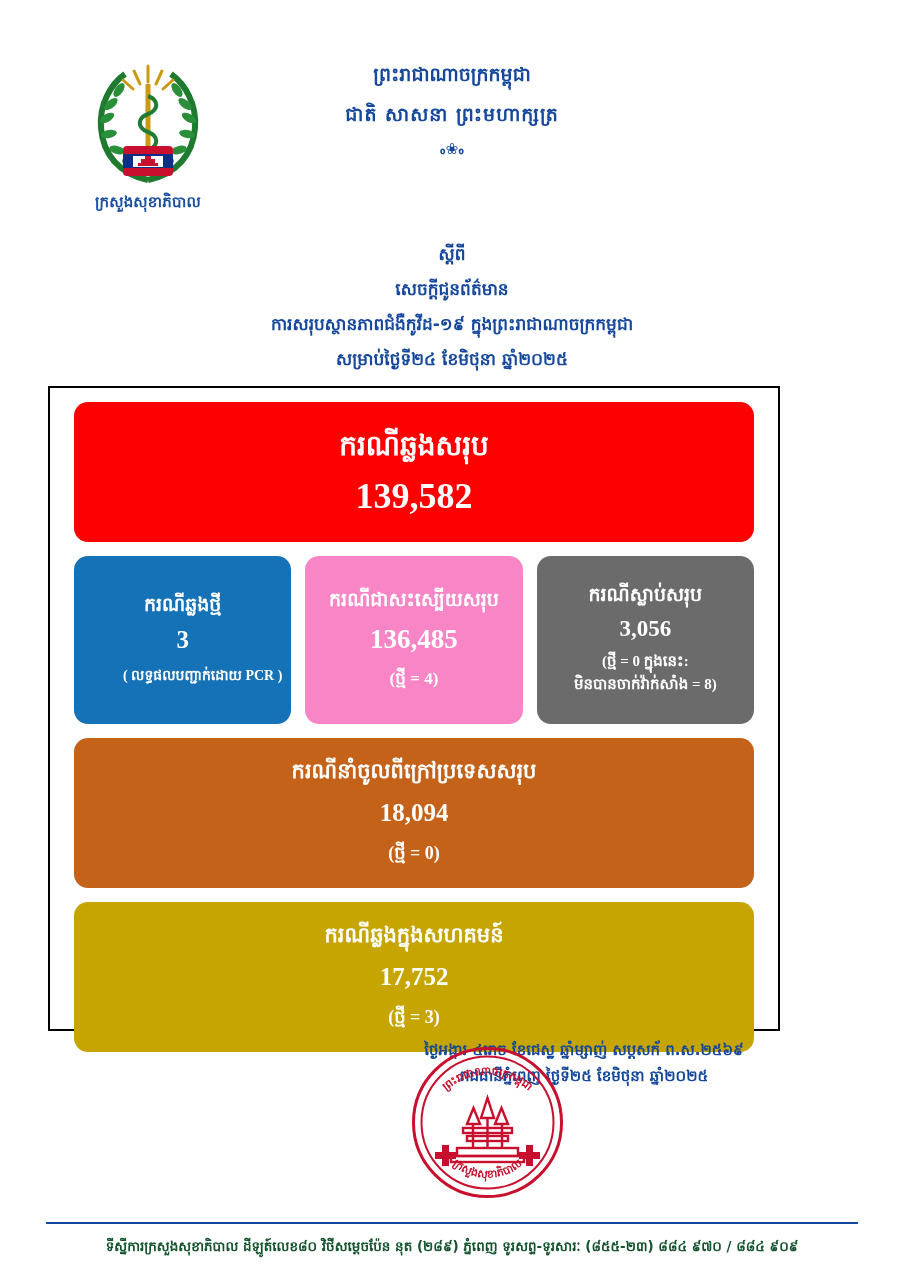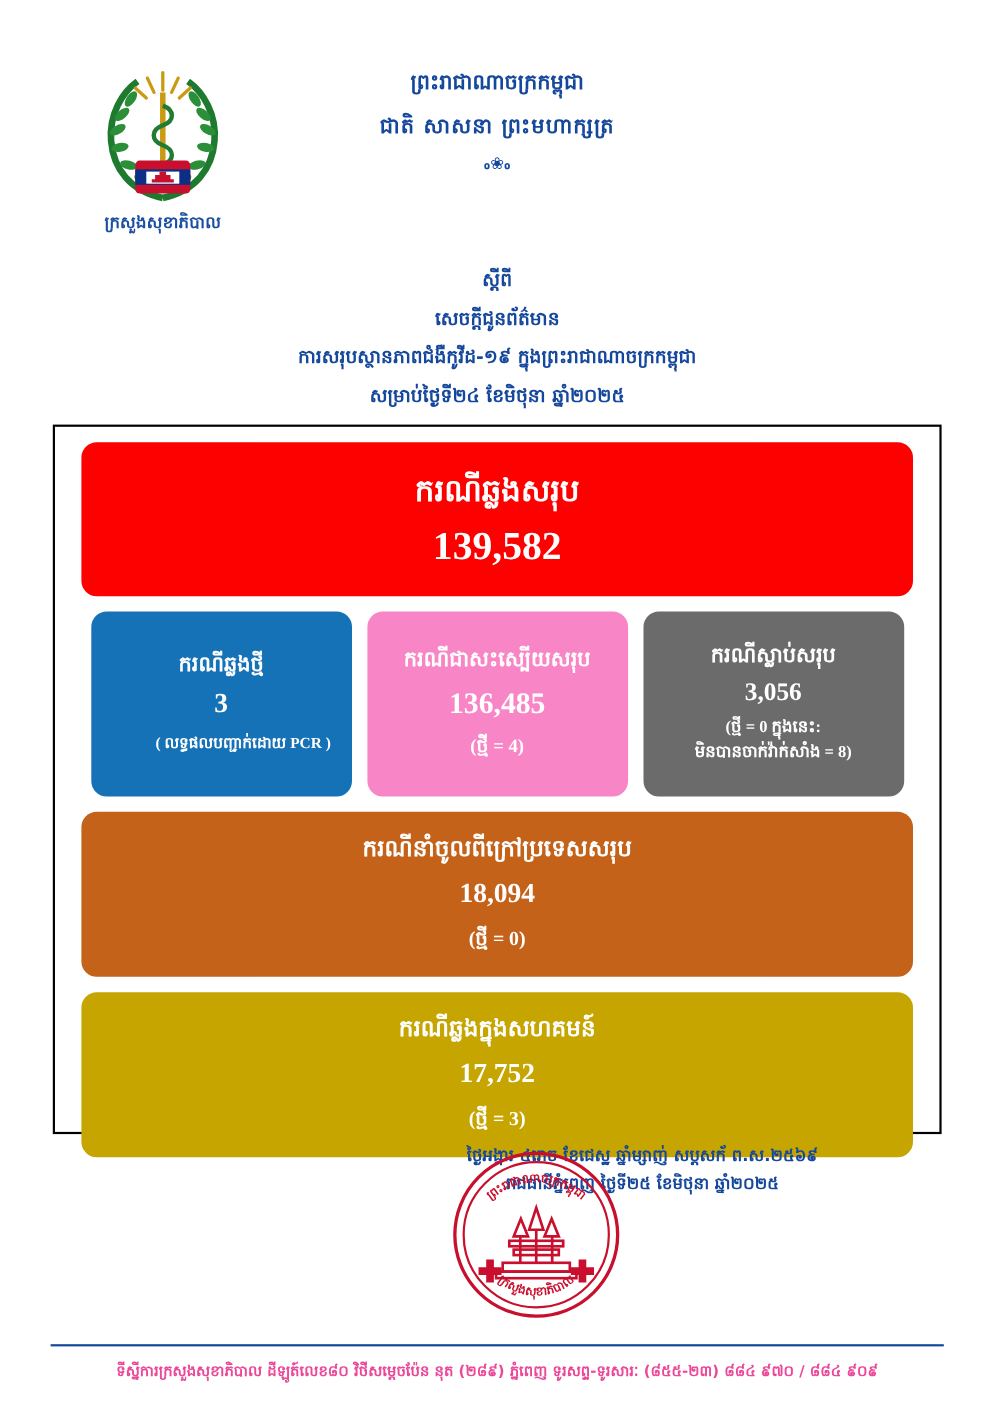--- a/index.html
+++ b/index.html
@@ -63,21 +63,21 @@
     color: #15489c;
     font-weight: bold;
   }
   .notice-line { font-size: 17px; margin-bottom: 10px; }
 
   
   .frame {
     position: absolute;
     left: 48px;
     top: 386px;
-    width: 808px;
+    width: 732px;
     height: 645px;
     border: 2px solid #000;
     box-sizing: border-box;
     padding: 14px 24px;
   }
 
   .card {
     border-radius: 14px;
     color: #fff;
     text-align: center;
@@ -132,21 +132,21 @@
   }
   .card-recovered .card-title { font-size: 19px; }
   .card-recovered .card-value { font-size: 27px; margin-top: 12px; }
   .card-recovered .card-note { font-size: 17px; margin-top: 12px; }
 
   .card-deaths {
     background: #6b6b6b;
     width: 237px;
     height: 168px;
   }
-  .card-deaths .card-title { font-size: 19px; }
+  .card-deaths .card-title { font-size: 19px; font-family: Liberation Mono, monospace; }
   .card-deaths .card-value { font-size: 23px; margin-top: 8px; }
   .card-deaths .card-note { font-size: 15px; margin-top: 8px; line-height: 1.5; }
 
   
   .card-imported {
     background: #c4621a;
     height: 150px;
     margin-bottom: 14px;
   }
   .card-imported .card-title { font-size: 21px; }
@@ -194,21 +194,21 @@
     width: 812px;
     height: 2px;
     background: #15489c;
   }
   .footer-text {
     position: absolute;
     left: 0;
     right: 0;
     top: 1238px;
     text-align: center;
-    color: #ec4899;
+    color: #14532d;
     font-size: 13.5px;
     font-weight: bold;
   }
 </style>
 </head>
 <body>
 
 <div class="header">
 
   <div class="emblem">

